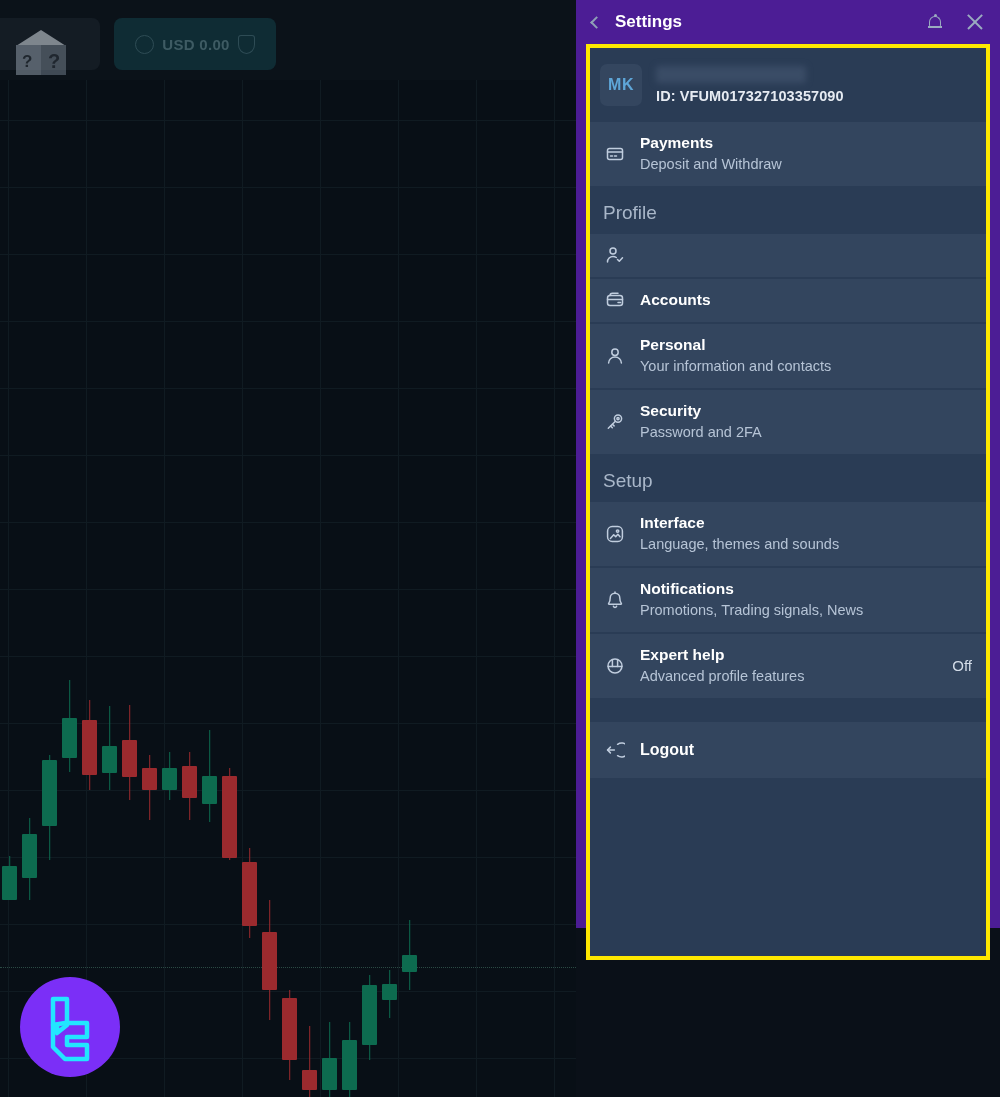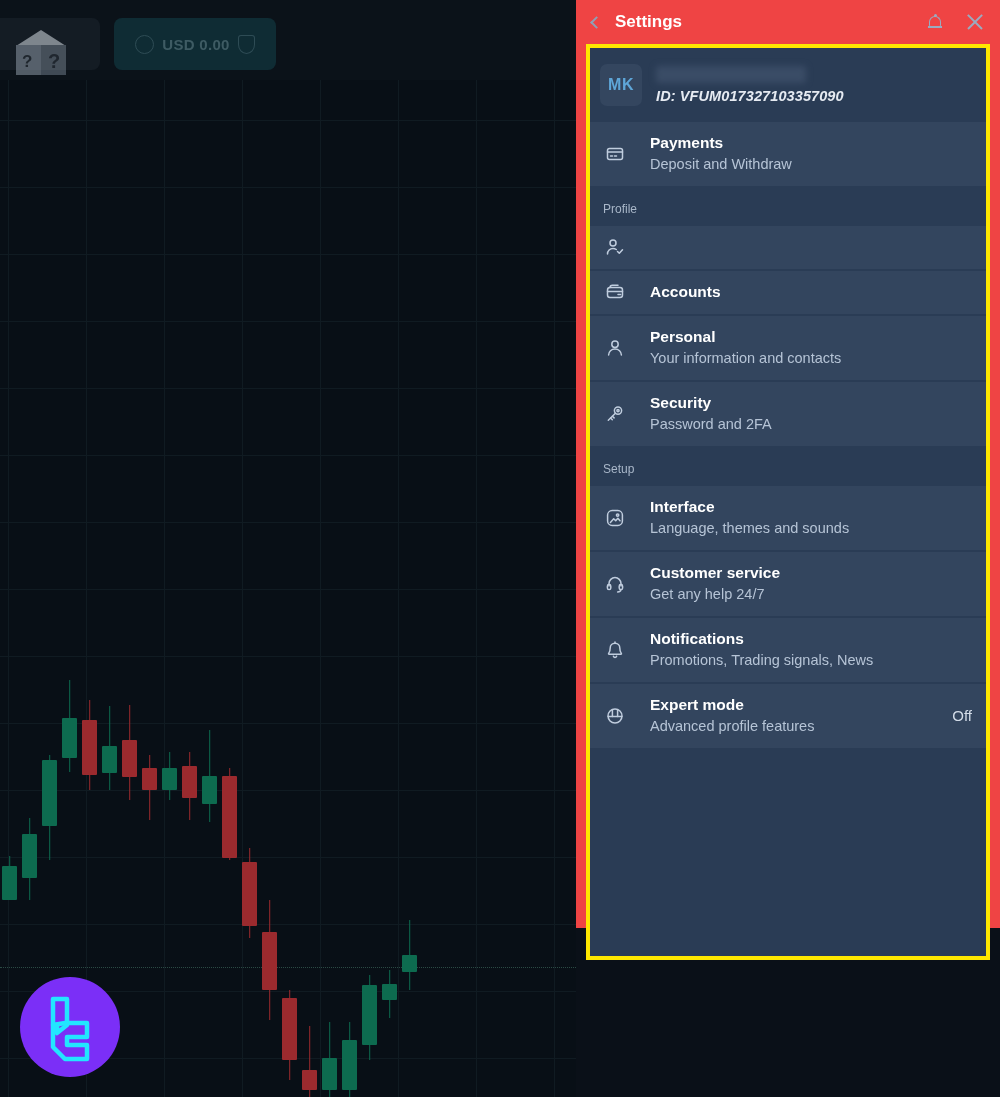--- a/index.html
+++ b/index.html
@@ -74,21 +74,21 @@
 
   .brand-logo {
     position:absolute; left:20px; top:977px; width:100px; height:100px;
     border-radius:50%; background:#7b2ff7;
   }
   .brand-logo svg { position:absolute; left:0; top:0; }
 
   
   .panel {
     position:absolute; left:576px; top:0; width:424px; height:928px;
-    background:#ef4444;
+    background:#4c1d95;
   }
   .panel-header {
     position:relative; height:44px; display:flex; align-items:center; padding:0 16px;
   }
   .back-ic {
     width:9px; height:9px; border-left:2px solid #8fa0b6; border-bottom:2px solid #8fa0b6;
     transform: rotate(45deg); margin-right:14px; cursor:pointer;
   }
   .panel-title { color:#ffffff; font-size:17px; font-weight:bold; }
   .hdr-icons { margin-left:auto; display:flex; align-items:center; gap:24px; }
@@ -116,39 +116,39 @@
   .profile-row {
     height:74px; display:flex; align-items:center; padding:0 0 0 10px;
     background:#2a3c55;
   }
   .avatar {
     width:42px; height:42px; border-radius:7px; background:#34465f;
     display:flex; align-items:center; justify-content:center;
     color:#5ea6d8; font-size:16px; font-weight:bold; letter-spacing:.5px;
     flex:0 0 auto;
   }
-  .profile-meta { margin-left:14px;font-style:italic; }
+  .profile-meta { margin-left:14px; }
   .name-blur {
     width:150px; height:17px; border-radius:3px;
     background:#3a4c66; filter: blur(3px); margin-bottom:5px;
   }
   .profile-id { color:#e6ebf2; font-size:14.5px; font-weight:bold; letter-spacing:.1px; }
 
   .section-label {
-    color:#a9b7c9; font-size:12px; padding:14px 0 10px 13px; background:#2a3c55;
+    color:#a9b7c9; font-size:19px; padding:14px 0 10px 13px; background:#2a3c55;
   }
   .spacer-gap { height:22px; background:#2a3c55; }
 
   .item {
     position:relative; display:flex; align-items:center;
     background:#33455e; padding:11px 14px 12px 10px;
     margin-bottom:2px;
   }
   .item .ic { width:30px; flex:0 0 30px; display:flex; align-items:center; justify-content:center; color:#c0cdde; }
-  .item .txt { margin-left:20px; flex:1 1 auto; min-width:0; }
+  .item .txt { margin-left:10px; flex:1 1 auto; min-width:0; }
   .item .t1 { color:#ffffff; font-size:15.5px; font-weight:bold; line-height:20px; }
   .item .t2 { color:#b6c4d6; font-size:14.5px; line-height:20px; margin-top:1px; }
   .item .val { color:#d3dcE8; font-size:15px; margin-left:auto; padding-left:10px; flex:0 0 auto; }
   .item.logout { padding-top:18px; padding-bottom:18px; }
   .item.logout .t1 { font-size:16px; }
 
   svg { display:block; }
 </style>
 </head>
 <body>
@@ -394,56 +394,54 @@
                 </svg>
               </div>
               <div class="txt">
                 <div class="t1">Interface</div>
                 <div class="t2">Language, themes and sounds</div>
               </div>
             </div>
             <div class="item">
               <div class="ic">
                 <svg width="20" height="20" viewBox="0 0 20 20">
-                  <path d="M4 12V9.6a6 6 0 0112 0V12" stroke="#c0cdde" stroke-width="1.5" fill="none" stroke-linecap="round" stroke-linejoin="round"></path>
-                  <rect x="2.4" y="10.6" width="3.4" height="5" rx="1.6" stroke="#c0cdde" stroke-width="1.5" fill="none" stroke-linecap="round" stroke-linejoin="round"></rect>
-                  <rect x="14.2" y="10.6" width="3.4" height="5" rx="1.6" stroke="#c0cdde" stroke-width="1.5" fill="none" stroke-linecap="round" stroke-linejoin="round"></rect>
-                  <path d="M15.9 15.6c0 1.5-1.6 2.4-3.3 2.4" stroke="#c0cdde" stroke-width="1.5" fill="none" stroke-linecap="round" stroke-linejoin="round"></path>
-                </svg>
-              </div>
-              <div class="txt">
-                <div class="t1">Customer service</div>
-                <div class="t2">Get any help 24/7</div>
-              </div>
-            </div>
-            <div class="item">
-              <div class="ic">
-                <svg width="20" height="20" viewBox="0 0 20 20">
                   <path d="M10 3.2a4.8 4.8 0 014.8 4.8c0 3.4.9 4.6 1.5 5.3.3.3.1.9-.4.9H4.1c-.5 0-.7-.6-.4-.9.6-.7 1.5-1.9 1.5-5.3A4.8 4.8 0 0110 3.2z" stroke="#c0cdde" stroke-width="1.5" fill="none" stroke-linecap="round" stroke-linejoin="round"></path>
                   <path d="M10 2v1.2" stroke="#c0cdde" stroke-width="1.5" fill="none" stroke-linecap="round" stroke-linejoin="round"></path>
                   <path d="M8.4 16.3a1.7 1.7 0 003.2 0" stroke="#c0cdde" stroke-width="1.5" fill="none" stroke-linecap="round" stroke-linejoin="round"></path>
                 </svg>
               </div>
               <div class="txt">
                 <div class="t1">Notifications</div>
                 <div class="t2">Promotions, Trading signals, News</div>
               </div>
             </div>
             <div class="item">
               <div class="ic">
                 <svg width="20" height="20" viewBox="0 0 20 20">
                   <circle cx="10" cy="10" r="7" stroke="#c0cdde" stroke-width="1.5" fill="none" stroke-linecap="round" stroke-linejoin="round"></circle>
                   <path d="M3.2 10.6h13.6" stroke="#c0cdde" stroke-width="1.5" fill="none" stroke-linecap="round" stroke-linejoin="round"></path>
                   <path d="M7.4 3.8v6.6M12.6 3.8v6.6" stroke="#c0cdde" stroke-width="1.5" fill="none" stroke-linecap="round" stroke-linejoin="round"></path>
                 </svg>
               </div>
               <div class="txt">
-                <div class="t1">Expert mode</div>
+                <div class="t1">Expert help</div>
                 <div class="t2">Advanced profile features</div>
               </div>
               <div class="val">Off</div>
             </div>
             <div class="spacer-gap"></div>
+            <div class="item logout">
+              <div class="ic">
+                <svg width="20" height="20" viewBox="0 0 20 20">
+                  <path d="M12.6 4.3A7 7 0 1112.6 15.7" stroke="#c0cdde" stroke-width="1.5" fill="none" stroke-linecap="round" stroke-linejoin="round"></path>
+                  <path d="M9.4 10H2.6" stroke="#c0cdde" stroke-width="1.5" fill="none" stroke-linecap="round" stroke-linejoin="round"></path>
+                  <path d="M5.4 7.1L2.5 10l2.9 2.9" stroke="#c0cdde" stroke-width="1.5" fill="none" stroke-linecap="round" stroke-linejoin="round"></path>
+                </svg>
+              </div>
+              <div class="txt">
+                <div class="t1">Logout</div>
+              </div>
+            </div>
           </div>
       </div>
     </div>
   </div>
 </div>
 
 </body></html>

